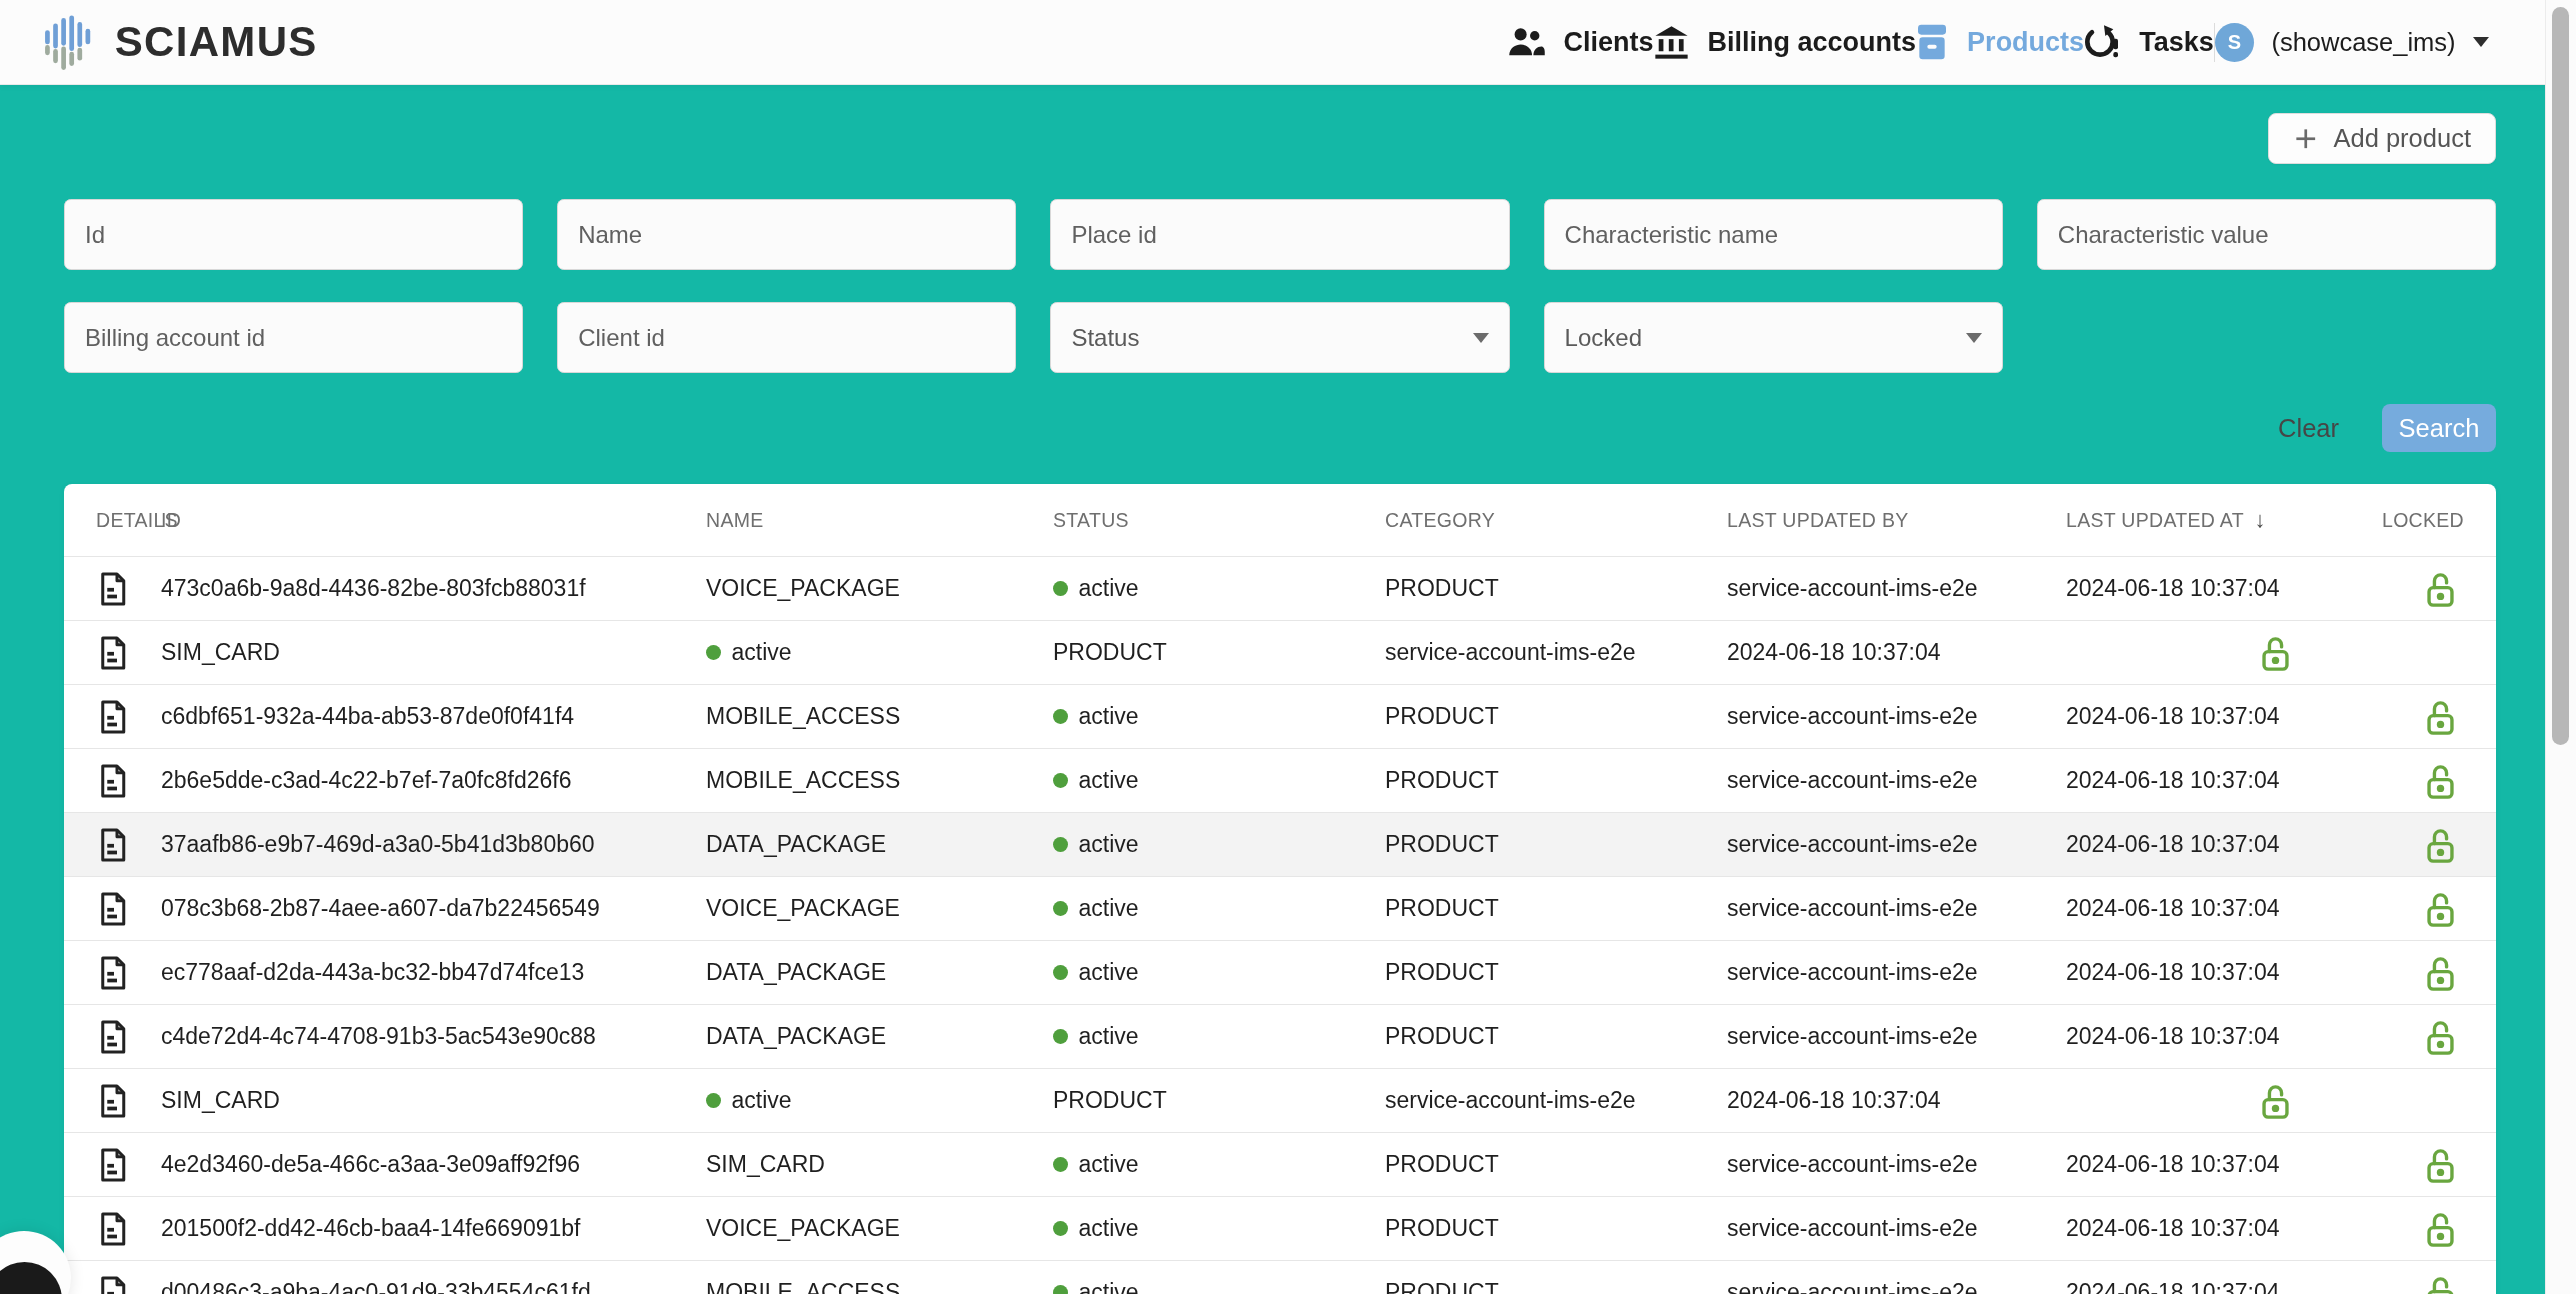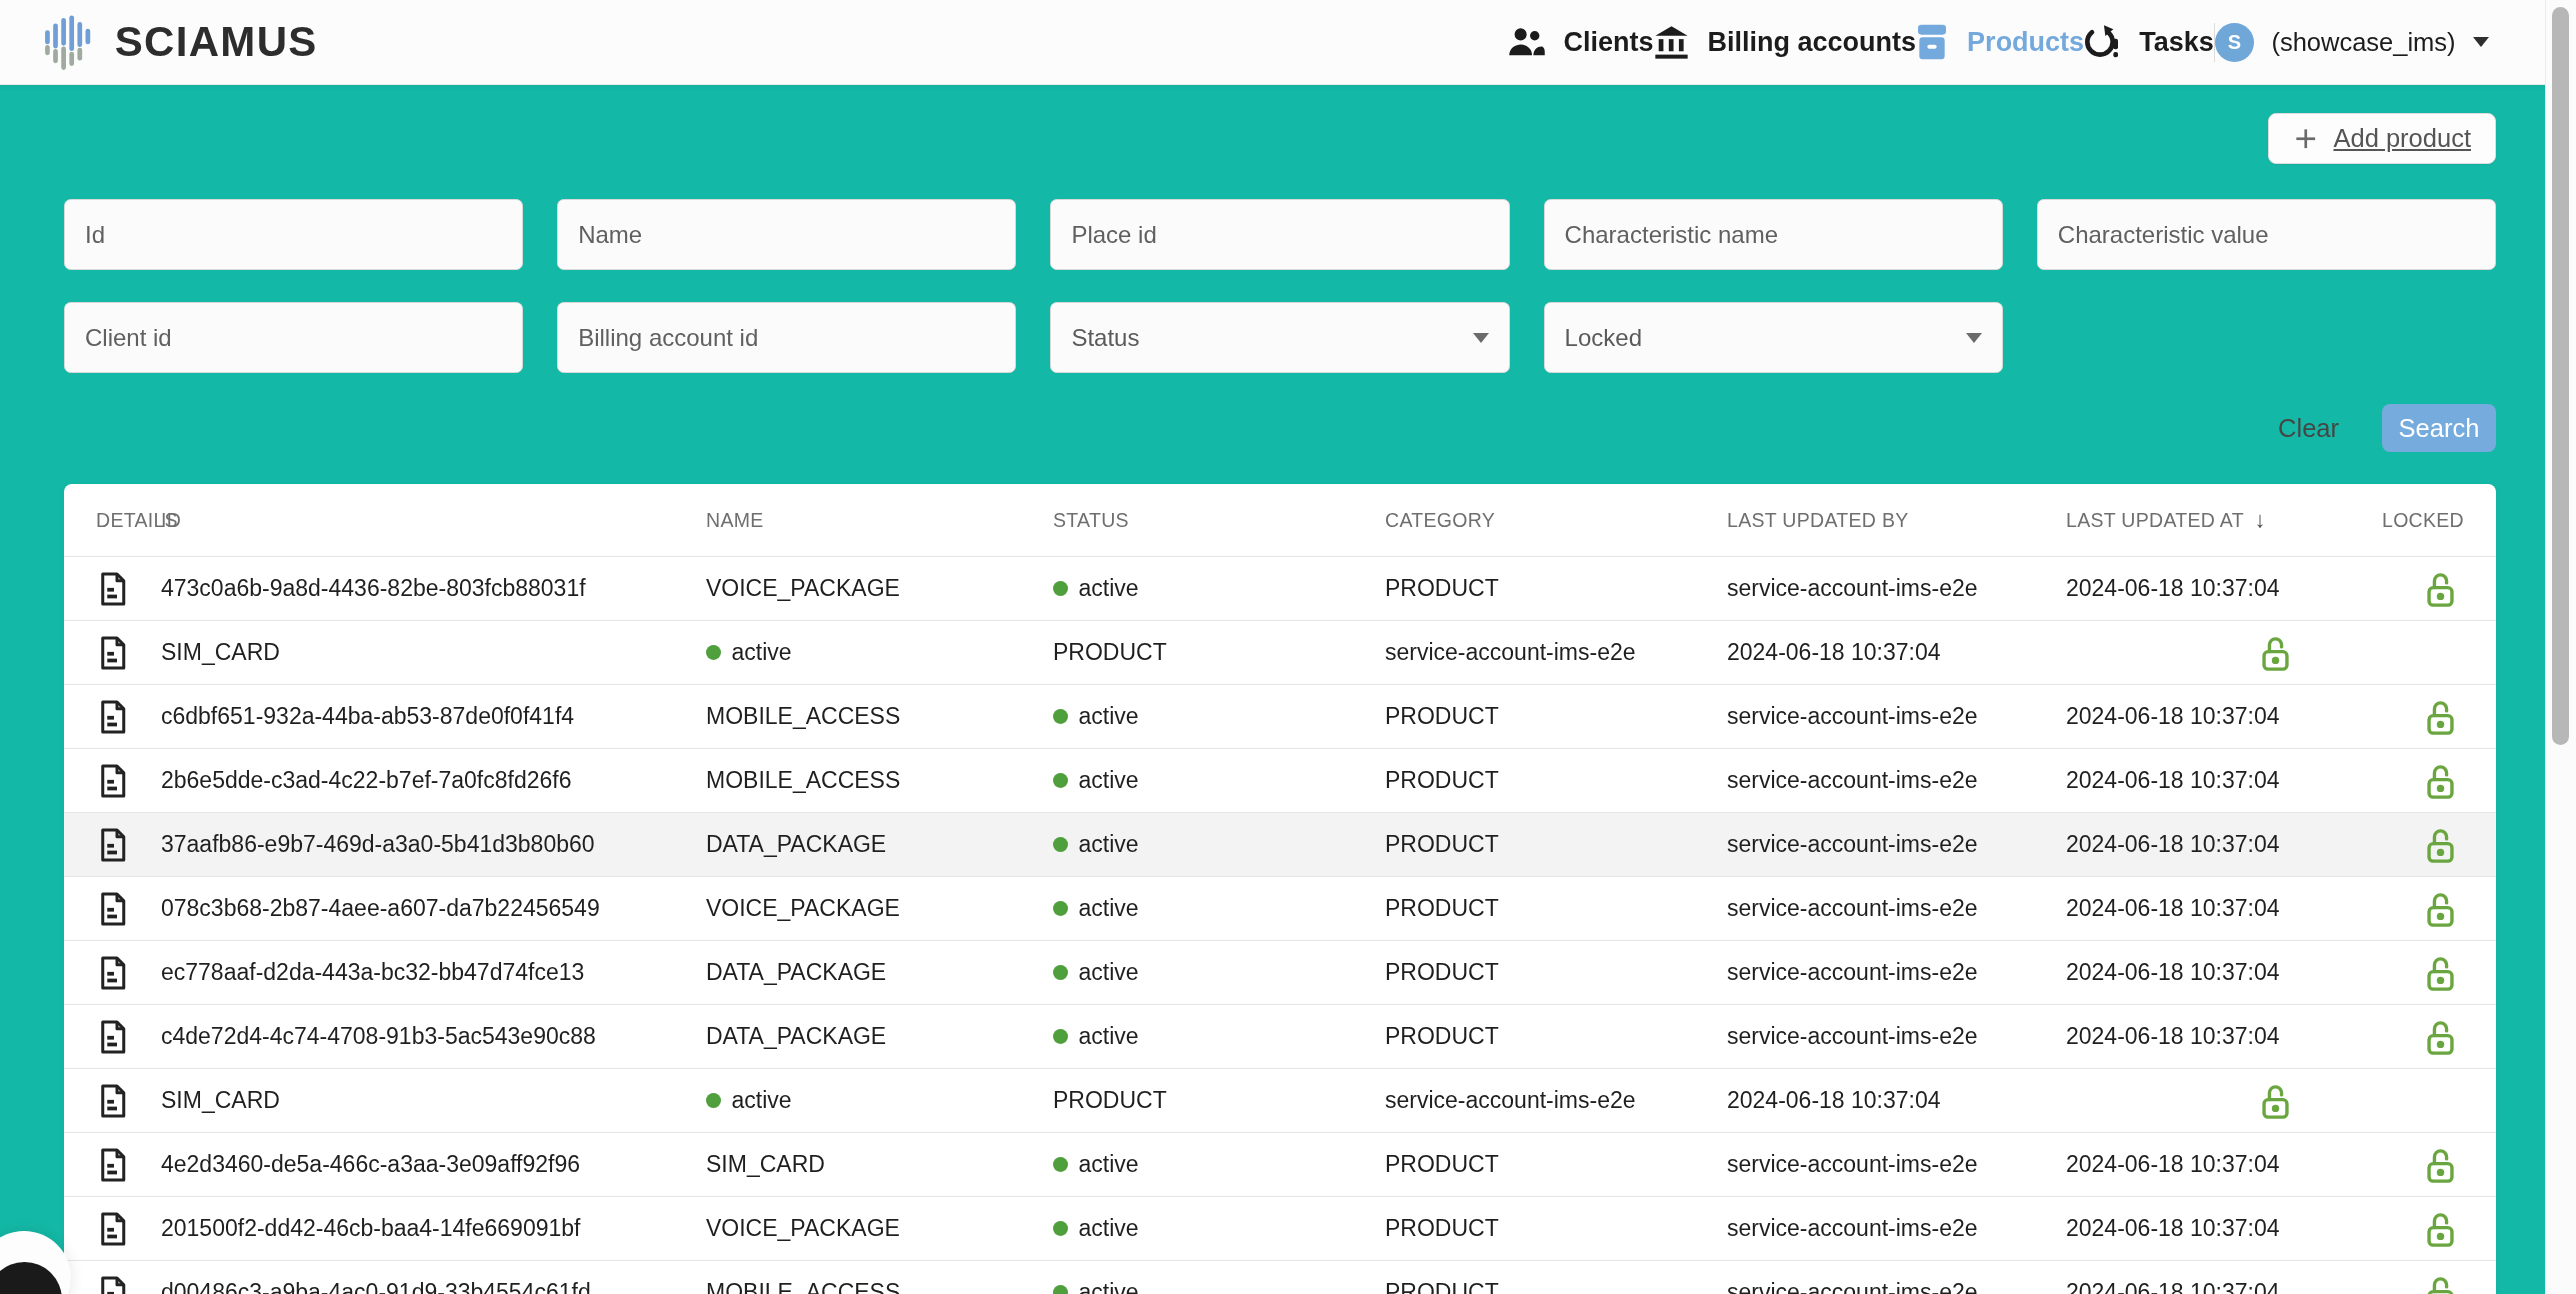--- a/index.html
+++ b/index.html
@@ -33,21 +33,21 @@
   .user-label { font-size:25.5px; color:#1c1c1c; }
   .caret-down { width:0; height:0; border-left:8px solid transparent; border-right:8px solid transparent; border-top:10px solid #2e2e2e; }
 
   
   main { position:absolute; left:64px; top:85px; width:2432px; }
   .toolbar-row { margin-top:28px; display:flex; justify-content:flex-end; }
   .add-btn {
     display:flex; align-items:center; gap:14.8px;
     height:51px; padding:0 24px; background:#fdfdfd;
     border:1.3px solid #dddddd; border-radius:8px; cursor:pointer;
-    font-size:25.5px; color:#555; box-shadow:0 0.7px 2px rgba(0,0,0,.04);text-decoration:underline;
+    font-size:25.5px; color:#555; box-shadow:0 0.7px 2px rgba(0,0,0,.04);
   }
 
   .filter-grid {
     margin-top:35px; display:grid;
     grid-template-columns:repeat(5, 1fr); column-gap:34px; row-gap:32px;
   }
   .f-input, .f-select {
     height:71px; background:#fbfbfb; border:1.3px solid #d8d8d8;
     border-radius:6.7px; padding:0 20px; font-size:24px; color:#333;
     font-family:"Liberation Sans", sans-serif; width:100%;
@@ -199,22 +199,22 @@
         <span>Add product</span>
       </button>
     </div>
 
     <div class="filter-grid" id="filter-grid">
         <input class="f-input" placeholder="Id" style="">
         <input class="f-input" placeholder="Name" style="">
         <input class="f-input" placeholder="Place id" style="">
         <input class="f-input" placeholder="Characteristic name" style="">
         <input class="f-input" placeholder="Characteristic value" style="">
+        <input class="f-input" placeholder="Billing account id" style="">
         <input class="f-input" placeholder="Client id" style="">
-        <input class="f-input" placeholder="Billing account id" style="">
         <div class="f-select">
           <span class="sel-label">Status</span>
           <span class="caret-down"></span>
         </div>
         <div class="f-select">
           <span class="sel-label">Locked</span>
           <span class="caret-down"></span>
         </div>
       </div>
 

